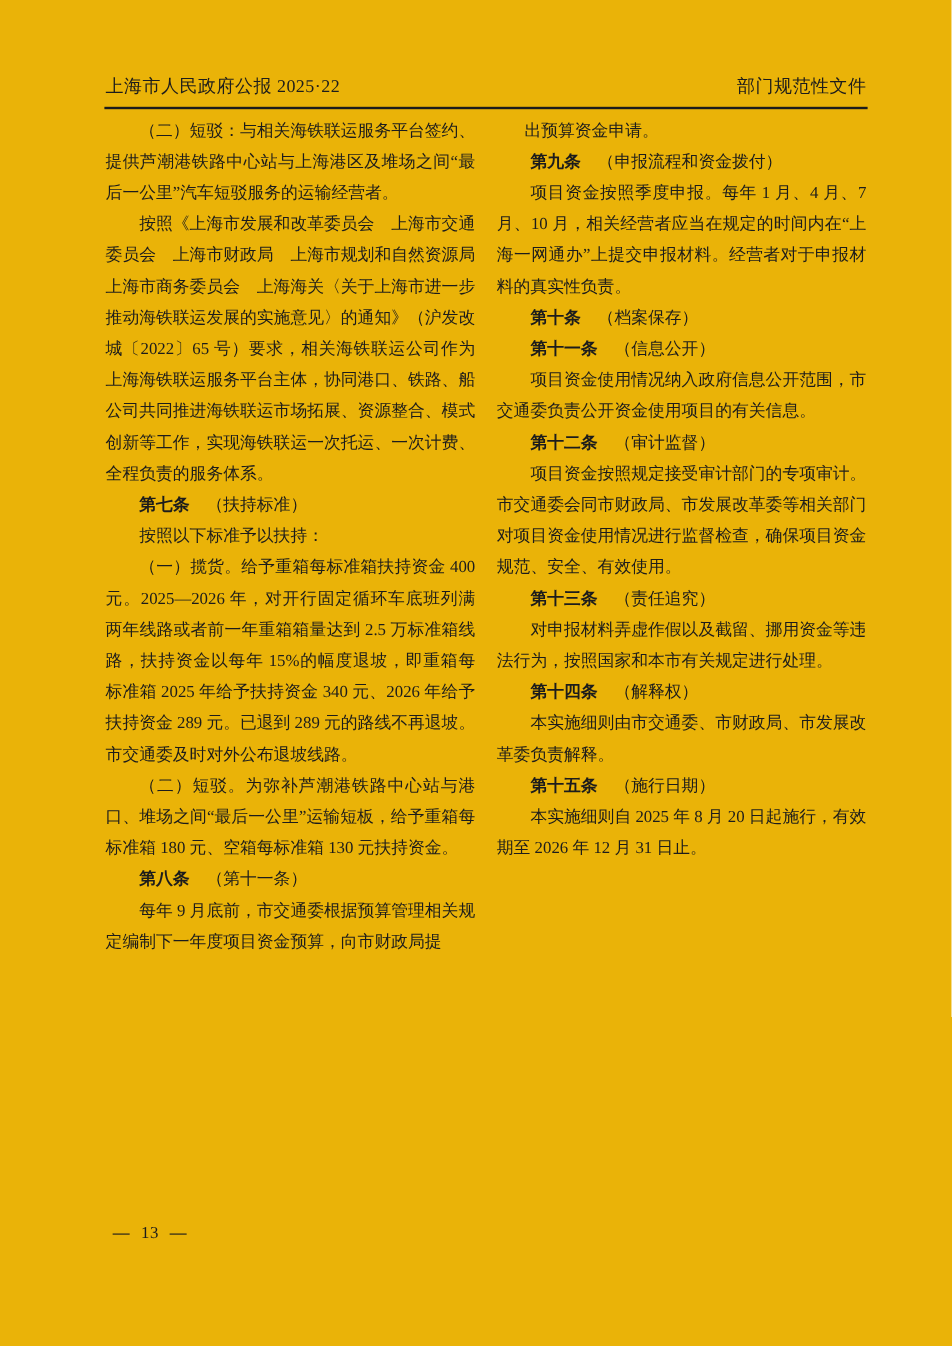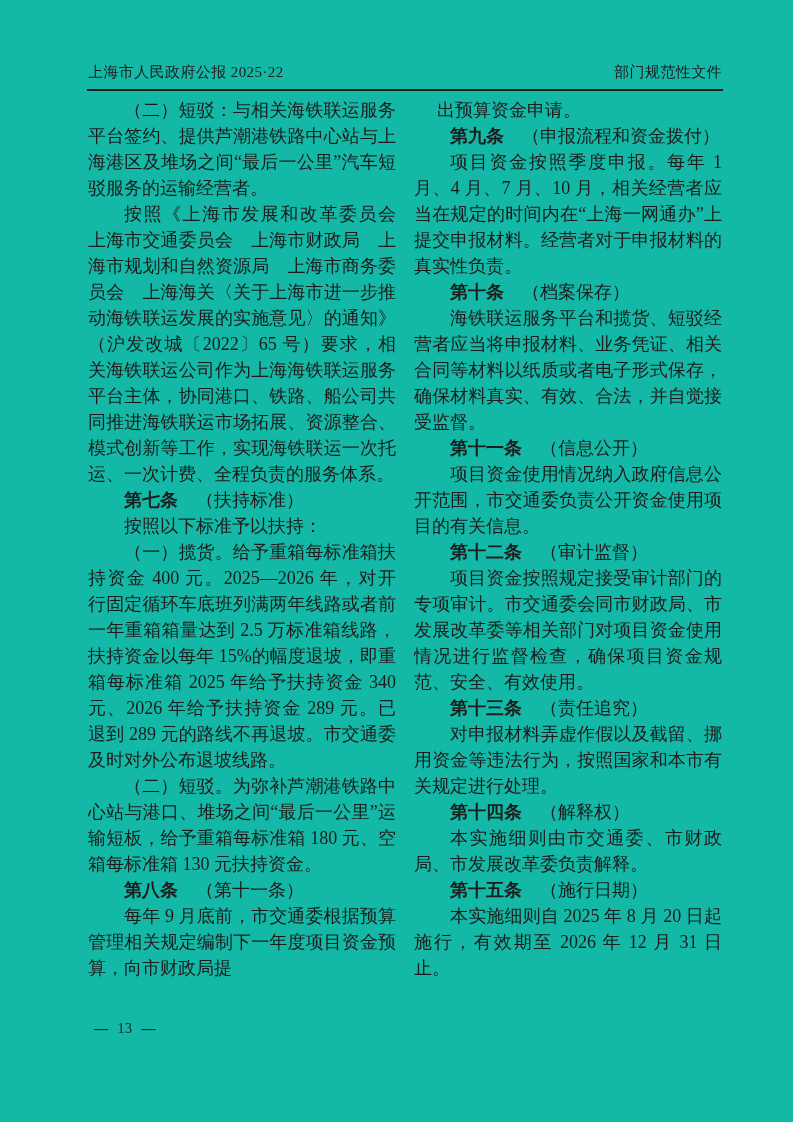--- a/index.html
+++ b/index.html
@@ -1,37 +1,37 @@
 <!DOCTYPE html>
 <html lang="zh"><head>
 <meta charset="utf-8">
 <style>
   html,body { margin:0; padding:0; background:#ffffff; }
   .page {
     position:relative; width:793px; height:1122px;
-    background:#14b8a6; overflow:hidden;
+    background:#eab308; overflow:hidden;
     font-family:"Liberation Serif","DejaVu Serif",serif;
     color:#1c1c1c;
   }
   .header {
     position:absolute; left:88px; top:63px; width:634px;
     display:flex; justify-content:space-between; align-items:baseline;
     font-size:15px; letter-spacing:0.4px; white-space:nowrap;
   }
   .header-rule {
     position:absolute; left:87px; top:89px; width:636px; height:2px;
     background:#1c1c1c;
   }
   .columns {
     position:absolute; left:88px; top:97px; width:634px;
     display:flex; gap:18px;
   }
   .column { width:308px; }
   .column p {
-    margin:0; font-size:18px; line-height:26px;
+    margin:0; font-size:14px; line-height:26px;
     text-align:justify; text-justify:inter-character;
   }
   .column p.body    { text-indent:2em; }
   .column p.cont    { text-indent:0;margin-left:23px; }
   .column p.heading { text-indent:2em; }
   .art-num  { font-weight:bold; margin-right:1em; }
   .art-title{ font-weight:normal; }
   .footer {
     position:absolute; left:94px; top:1021px;
     font-size:14px; letter-spacing:0.5px;
@@ -62,21 +62,20 @@
       <p class="body">（二）短驳。为弥补芦潮港铁路中心站与港口、堆场之间“最后一公里”运输短板，给予重箱每标准箱 180 元、空箱每标准箱 130 元扶持资金。</p>
       <p class="heading"><span class="art-num">第八条</span><span class="art-title">（第十一条）</span></p>
       <p class="body">每年 9 月底前，市交通委根据预算管理相关规定编制下一年度项目资金预算，向市财政局提</p>
     </div>
 
     <div class="column">
       <p class="cont">出预算资金申请。</p>
       <p class="heading"><span class="art-num">第九条</span><span class="art-title">（申报流程和资金拨付）</span></p>
       <p class="body">项目资金按照季度申报。每年 1 月、4 月、7 月、10 月，相关经营者应当在规定的时间内在“上海一网通办”上提交申报材料。经营者对于申报材料的真实性负责。</p>
       <p class="heading"><span class="art-num">第十条</span><span class="art-title">（档案保存）</span></p>
-      <p class="body">海铁联运服务平台和揽货、短驳经营者应当将申报材料、业务凭证、相关合同等材料以纸质或者电子形式保存，确保材料真实、有效、合法，并自觉接受监督。</p>
       <p class="heading"><span class="art-num">第十一条</span><span class="art-title">（信息公开）</span></p>
       <p class="body">项目资金使用情况纳入政府信息公开范围，市交通委负责公开资金使用项目的有关信息。</p>
       <p class="heading"><span class="art-num">第十二条</span><span class="art-title">（审计监督）</span></p>
       <p class="body">项目资金按照规定接受审计部门的专项审计。市交通委会同市财政局、市发展改革委等相关部门对项目资金使用情况进行监督检查，确保项目资金规范、安全、有效使用。</p>
       <p class="heading"><span class="art-num">第十三条</span><span class="art-title">（责任追究）</span></p>
       <p class="body">对申报材料弄虚作假以及截留、挪用资金等违法行为，按照国家和本市有关规定进行处理。</p>
       <p class="heading"><span class="art-num">第十四条</span><span class="art-title">（解释权）</span></p>
       <p class="body">本实施细则由市交通委、市财政局、市发展改革委负责解释。</p>
       <p class="heading"><span class="art-num">第十五条</span><span class="art-title">（施行日期）</span></p>
       <p class="body">本实施细则自 2025 年 8 月 20 日起施行，有效期至 2026 年 12 月 31 日止。</p>

